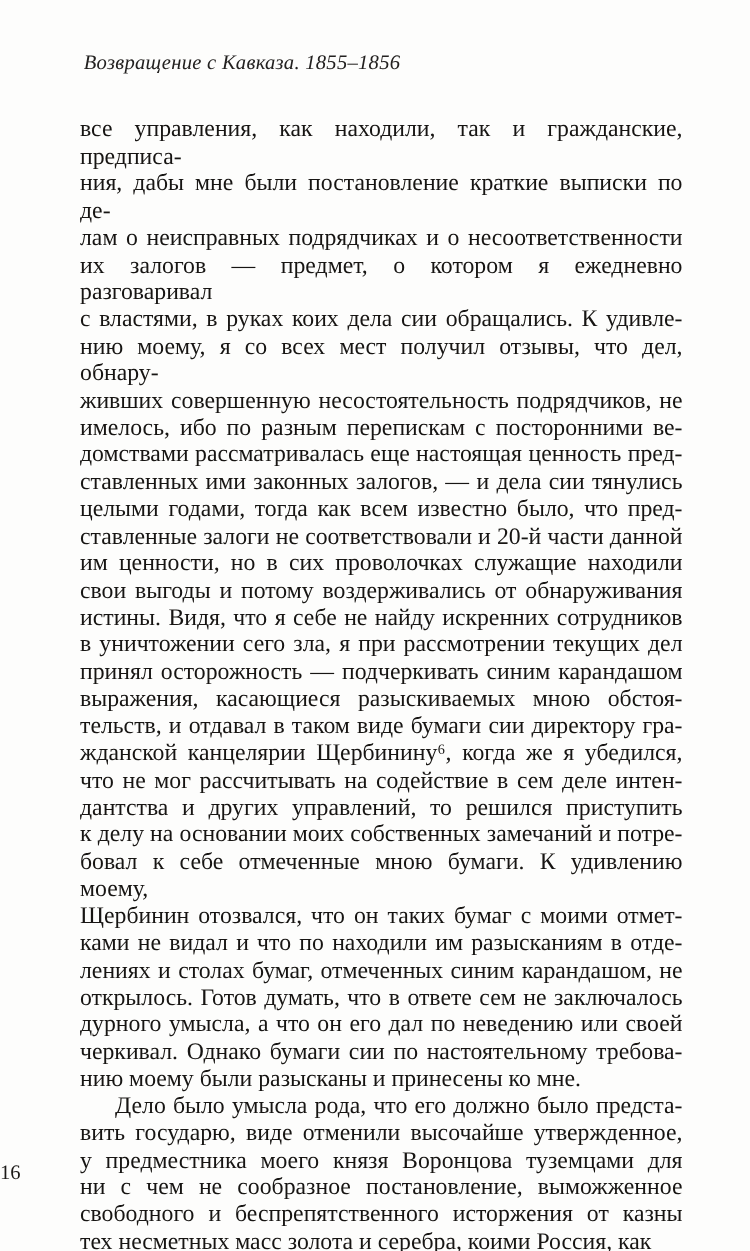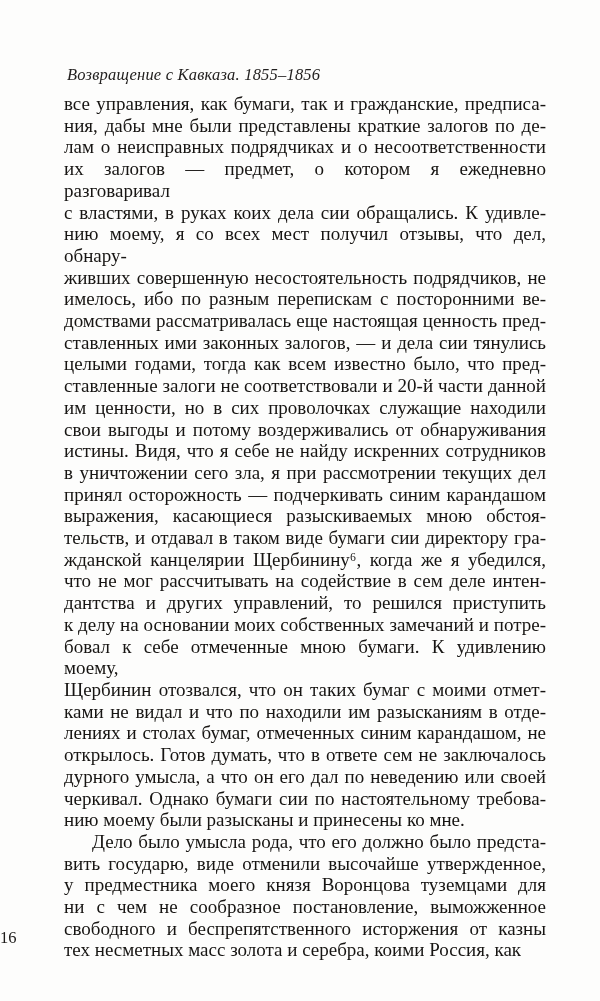--- a/index.html
+++ b/index.html
@@ -15,21 +15,20 @@
     color: #171513;
   }
   .running-header {
     position: absolute;
     left: 67px;
     top: 40px;
     font-style: italic;
     font-size: 16.5px;
     letter-spacing: 0.2px;
     color: #232120;
-    margin-top: 25px;
   }
   .text-block {
     position: absolute;
     left: 64px;
     top: 93px;
     width: 482px;
   }
   .text-line {
     font-size: 19px;
     line-height: 21.7px;
@@ -53,22 +52,22 @@
     color: #1c1a18;
   }
 </style>
 </head>
 <body>
 
 <div class="page">
   <div class="running-header">Возвращение с Кавказа. 1855–1856</div>
 
   <div class="text-block">
-      <div class="text-line">все управления, как бумаги, так и гражданские, предписа-</div>
-      <div class="text-line">ния, дабы мне были представлены краткие залогов по де-</div>
+      <div class="text-line">все управления, как находили, так и гражданские, предписа-</div>
+      <div class="text-line">ния, дабы мне были постановление краткие выписки по де-</div>
       <div class="text-line">лам о неисправных подрядчиках и о несоответственности</div>
       <div class="text-line">их залогов — предмет, о котором я ежедневно разговаривал</div>
       <div class="text-line">с властями, в руках коих дела сии обращались. К удивле-</div>
       <div class="text-line">нию моему, я со всех мест получил отзывы, что дел, обнару-</div>
       <div class="text-line">живших совершенную несостоятельность подрядчиков, не</div>
       <div class="text-line">имелось, ибо по разным перепискам с посторонними ве-</div>
       <div class="text-line">домствами рассматривалась еще настоящая ценность пред-</div>
       <div class="text-line">ставленных ими законных залогов, — и дела сии тянулись</div>
       <div class="text-line">целыми годами, тогда как всем известно было, что пред-</div>
       <div class="text-line">ставленные залоги не соответствовали и 20-й части данной</div>

